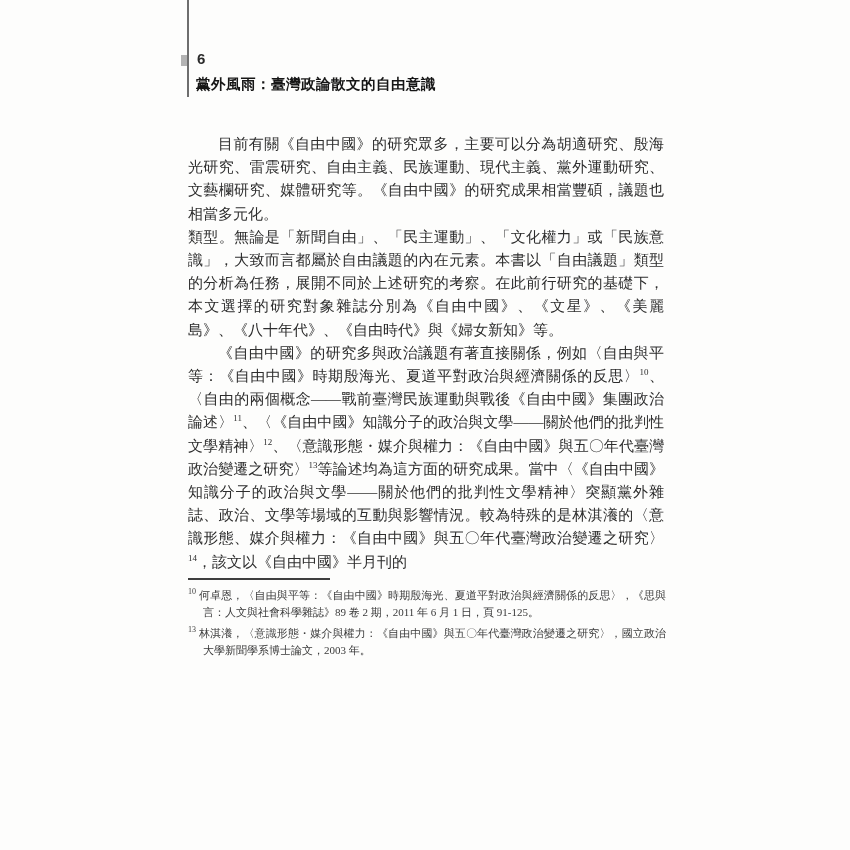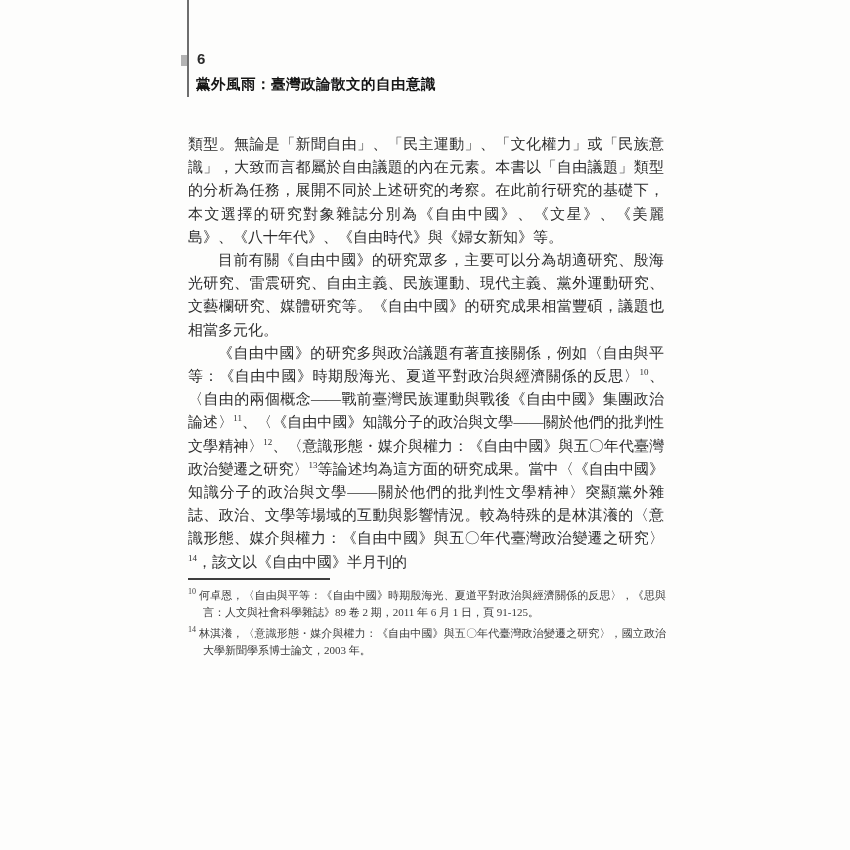--- a/index.html
+++ b/index.html
@@ -84,22 +84,22 @@
 </style>
 </head>
 <body>
 
 <div class="page">
   <div class="header-rule"></div>
   <div class="header-notch"></div>
   <div class="page-number">6</div>
   <div class="running-title">黨外風雨：臺灣政論散文的自由意識</div>
   <div class="body-text" id="body-text">
+      <p class="para indent">目前有關《自由中國》的研究眾多，主要可以分為胡適研究、殷海光研究、雷震研究、自由主義、民族運動、現代主義、黨外運動研究、文藝欄研究、媒體研究等。《自由中國》的研究成果相當豐碩，議題也相當多元化。</p>
       <p class="para">類型。無論是「新聞自由」、「民主運動」、「文化權力」或「民族意識」，大致而言都屬於自由議題的內在元素。本書以「自由議題」類型的分析為任務，展開不同於上述研究的考察。在此前行研究的基礎下，本文選擇的研究對象雜誌分別為《自由中國》、《文星》、《美麗島》、《八十年代》、《自由時代》與《婦女新知》等。</p>
-      <p class="para indent">目前有關《自由中國》的研究眾多，主要可以分為胡適研究、殷海光研究、雷震研究、自由主義、民族運動、現代主義、黨外運動研究、文藝欄研究、媒體研究等。《自由中國》的研究成果相當豐碩，議題也相當多元化。</p>
       <p class="para indent">《自由中國》的研究多與政治議題有著直接關係，例如〈自由與平等：《自由中國》時期殷海光、夏道平對政治與經濟關係的反思〉<sup class="fnref">10</sup>、〈自由的兩個概念——戰前臺灣民族運動與戰後《自由中國》集團政治論述〉<sup class="fnref">11</sup>、〈《自由中國》知識分子的政治與文學——關於他們的批判性文學精神〉<sup class="fnref">12</sup>、〈意識形態・媒介與權力：《自由中國》與五〇年代臺灣政治變遷之研究〉<sup class="fnref">13</sup>等論述均為這方面的研究成果。當中〈《自由中國》知識分子的政治與文學——關於他們的批判性文學精神〉突顯黨外雜誌、政治、文學等場域的互動與影響情況。較為特殊的是林淇瀁的〈意識形態、媒介與權力：《自由中國》與五〇年代臺灣政治變遷之研究〉<sup class="fnref">14</sup>，該文以《自由中國》半月刊的</p>
     </div>
   <div class="footnote-sep"></div>
   <div class="footnotes" id="footnotes">
       <div class="footnote"><sup class="fn-num">10</sup><span> 何卓恩，〈自由與平等：《自由中國》時期殷海光、夏道平對政治與經濟關係的反思〉，《思與言：人文與社會科學雜誌》89 卷 2 期，2011 年 6 月 1 日，頁 91-125。</span></div>
-      <div class="footnote"><sup class="fn-num">14</sup><span> 林淇瀁，〈意識形態・媒介與權力：《自由中國》與五〇年代臺灣政治變遷之研究〉，國立政治大學新聞學系博士論文，2003 年。</span></div>
+      <div class="footnote"><sup class="fn-num">13</sup><span> 林淇瀁，〈意識形態・媒介與權力：《自由中國》與五〇年代臺灣政治變遷之研究〉，國立政治大學新聞學系博士論文，2003 年。</span></div>
     </div>
 </div>
 
 </body></html>

